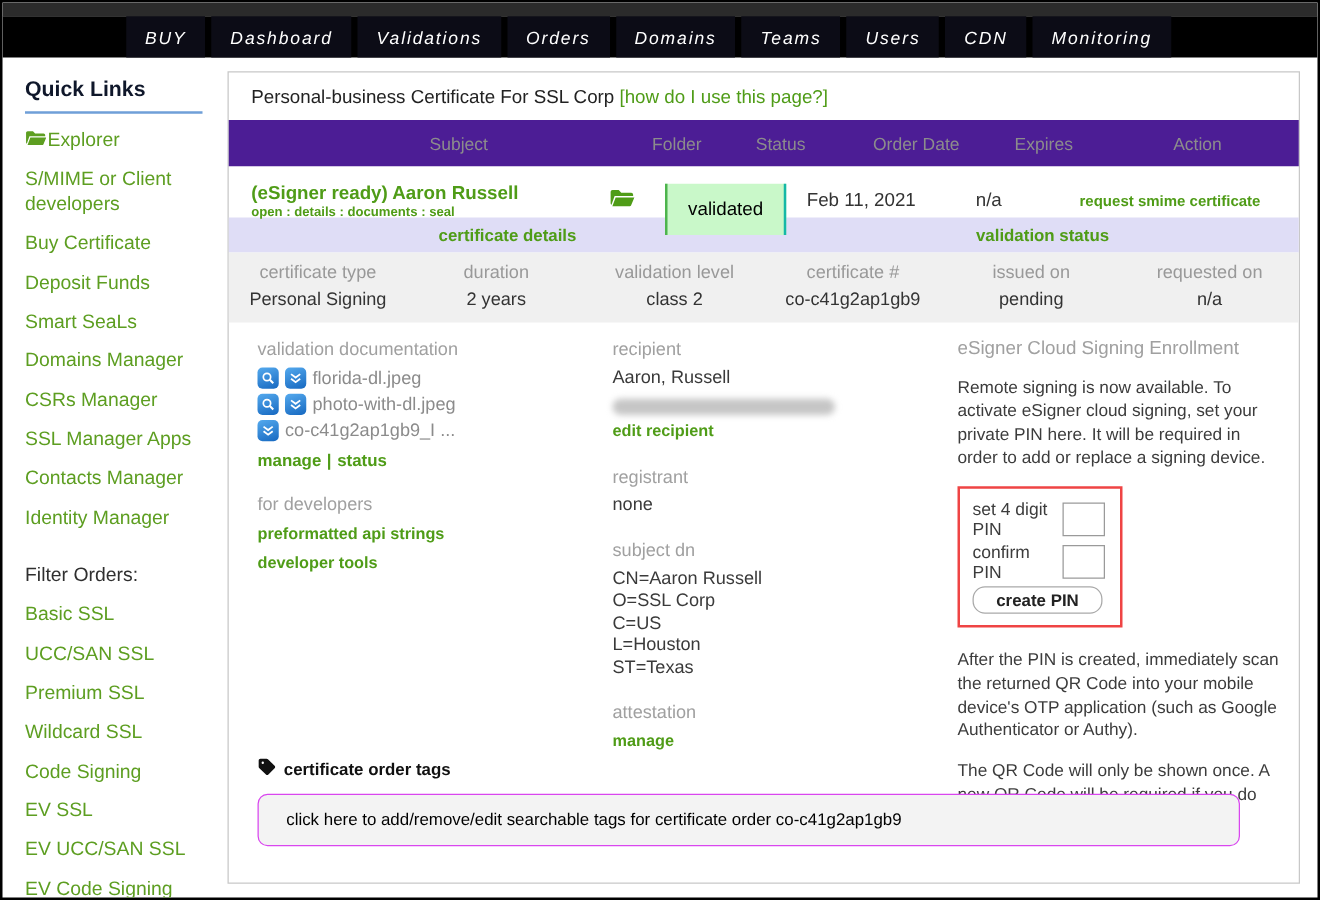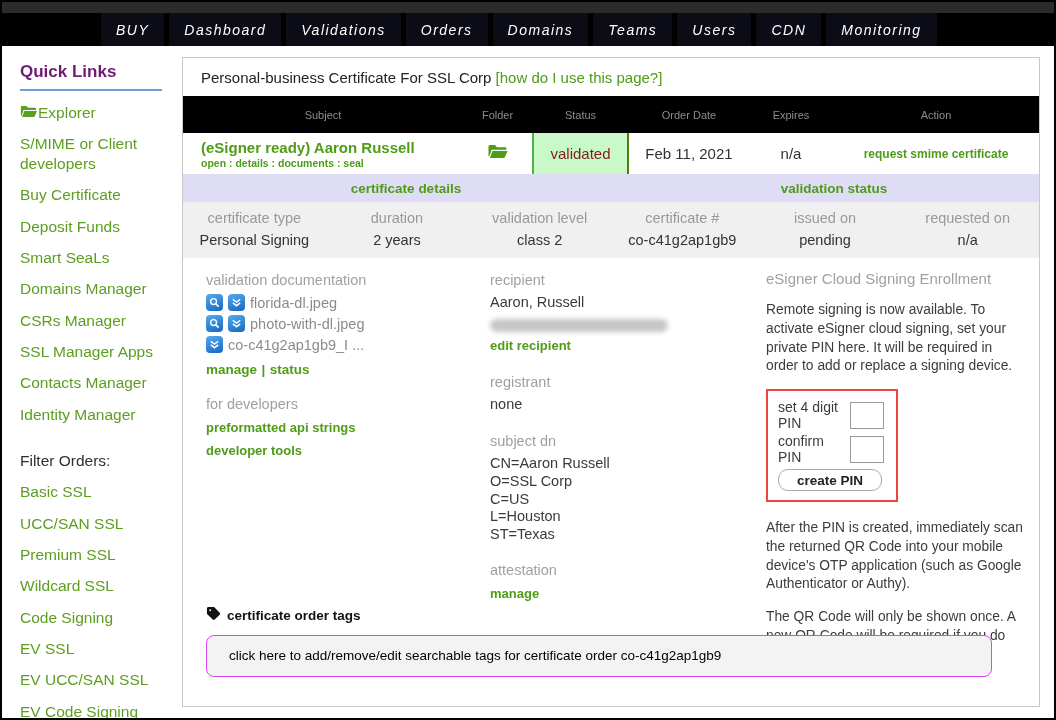--- a/index.html
+++ b/index.html
@@ -18,53 +18,53 @@
     padding-left:99px;
   }
   .nav-item {
     background:#0c0c16; color:#fff; font-size:14px; letter-spacing:1.5px;
     display:flex; align-items:center; padding:0 15px; margin-right:5px;
     cursor:pointer; white-space:nowrap;font-style:italic;
   }
   
   .sidebar { position:absolute; left:2px; top:46px; width:178px; padding:14px 0 0 16px; }
   .sidebar-title {
-    font-size:17px; font-weight:bold; color:#701a75; padding-bottom:7px;
+    font-size:17px; font-weight:bold; color:#0f172a; padding-bottom:7px;
     border-bottom:2px solid #6f9fd8; width:142px; margin-bottom:4px;
   }
   .side-link {
     color:#5d9e21; font-size:15.5px; margin-top:12px; line-height:1.25;
     cursor:pointer;
   }
   .side-link.with-icon { display:flex; align-items:center; gap:1px; }
   .filter-label { color:#2f2f2f; font-size:15.5px; margin-top:28px; }
   
   .panel {
     position:absolute; left:180px; top:55px; width:858px; height:650px;
     background:#fff; border:1px solid #c8c8c8;
   }
   .panel-title { padding:11px 18px 10px; font-size:15px; color:#222; }
   .panel-title .help-link { color:#4f9c17; cursor:pointer; }
   .grid-row {
     display:grid;
     grid-template-columns:280px 69px 97px 120px 84px 1fr;
   }
   .thead {
-    background:#000000; height:37px; align-items:center;
-    color:#8c8c8c; font-size:11px; text-align:center;
+    background:#4c1d95; height:37px; align-items:center;
+    color:#8c8c8c; font-size:14px; text-align:center;padding-left:44px;
   }
   .trow { height:41px; align-items:center; }
   .cell-subject { padding-left:18px; }
   .subject-name { color:#4f9c17; font-weight:bold; font-size:15px; }
   .subject-sub { color:#4f9c17; font-weight:bold; font-size:10.5px; margin-top:1px; }
   .cell-folder { text-align:center; }
   .cell-status {
-    background:#c9f8c9; border-left:2px solid #4db44d; border-right:2px solid #4d7c0f;
+    background:#c9f8c9; border-left:2px solid #4db44d; border-right:2px solid #14b8a6;
     height:41px; display:flex; align-items:center; justify-content:center;
-    color:#7f1d1d; font-size:15px;
+    color:#000000; font-size:15px;margin-top:14px;
   }
   .cell-center { text-align:center; color:#333; font-size:15px; }
   .cell-action { text-align:center; color:#4f9c17; font-weight:bold; font-size:12px; cursor:pointer; }
   .band-lavender {
     display:grid; grid-template-columns:446px 1fr; background:#dfddf6; height:28px;
     align-items:center; text-align:center;
   }
   .band-lavender div { color:#4f9c17; font-weight:bold; font-size:13.5px; }
   .band-gray {
     display:grid; grid-template-columns:repeat(6,1fr); background:#f0f0f0;

